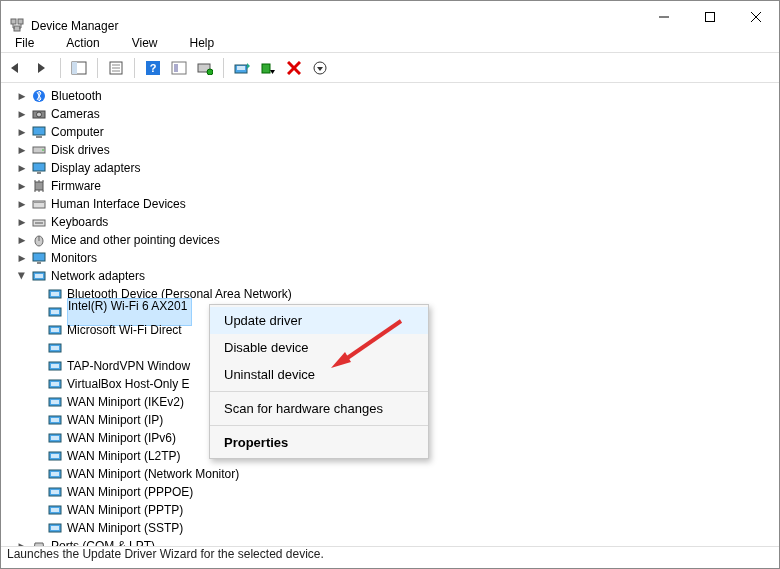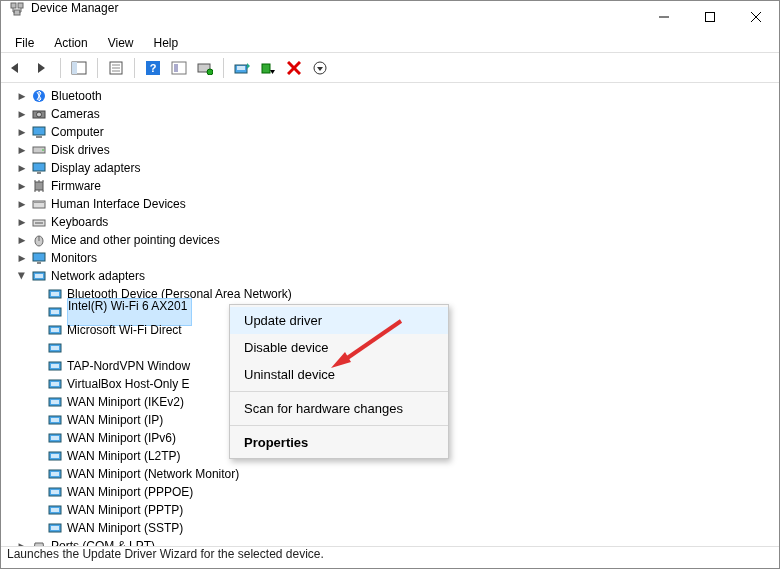--- a/index.html
+++ b/index.html
@@ -1,38 +1,38 @@
 <!DOCTYPE html>
 <html><head>
 <meta charset="utf-8">
 <style>
   * { box-sizing: border-box; }
   html, body { margin:0; padding:0; font-family: "Segoe UI", Tahoma, sans-serif; font-size:12px; color:#000; background:#fff; }
   .window { width:780px; height:569px; border:1px solid #888; display:flex; flex-direction:column; position:relative; }
-  .titlebar { height:32px; display:flex; align-items:flex-start; padding:0 0 0 8px; }
+  .titlebar { height:32px; display:flex; align-items:flex-end; padding:0 0 0 8px; }
   .titlebar .app-icon { width:16px; height:16px; margin-right:6px; }
   .titlebar .title { flex:1; font-size:12px; }
   .win-controls { display:flex; height:100%; }
   .win-controls div { width:46px; display:flex; align-items:center; justify-content:center; }
-  .menubar { height:20px; display:flex; align-items:center; padding:0 4px; gap:0; border-bottom:1px solid #e0e0e0;text-align:right;}
+  .menubar { height:20px; display:flex; align-items:center; padding:0 4px; gap:12px; border-bottom:1px solid #e0e0e0;text-align:right;}
   .menubar .menu { padding:2px 10px; font-size:12px; }
   .toolbar { height:30px; display:flex; align-items:center; padding:2px 4px; gap:4px; border-bottom:1px solid #e0e0e0; }
   .toolbar .tb { width:22px; height:22px; display:flex; align-items:center; justify-content:center; border-radius:2px; }
   .toolbar .sep { width:1px; height:20px; background:#d0d0d0; margin:0 3px; }
   .tree-area { flex:1; overflow:auto; padding:4px 0 4px 12px; position:relative; }
   .statusbar { height:22px; border-top:1px solid #e0e0e0; display:flex; padding:0 6px; font-size:12px; color:#222; }
   .row { display:flex; align-items:center; height:18px; white-space:nowrap; }
   .chevron { width:14px; display:flex; justify-content:center; align-items:center; color:#555; font-size:9px; }
   .icon { width:16px; height:16px; margin:0 4px 0 2px; display:flex; align-items:center; justify-content:center; }
   .label {}
   .lvl0 { margin-left: 2px; }
   .lvl1 { margin-left: 32px; }
   .selected { background:#cce8ff; border:1px solid #99d1ff; height:28px; padding-right:4px;}
   
-  .ctx { position:absolute; left:228px; top:303px; width:220px; background:#f6f6f6; border:1px solid #c8c8c8; box-shadow:2px 3px 6px rgba(0,0,0,0.25); padding:2px 0; font-size:13px; }
+  .ctx { position:absolute; left:208px; top:303px; width:220px; background:#f6f6f6; border:1px solid #c8c8c8; box-shadow:2px 3px 6px rgba(0,0,0,0.25); padding:2px 0; font-size:13px; }
   .ctx .item { padding:6px 14px; }
   .ctx .item.hover { background:#e5f3ff; }
   .ctx .hr { height:1px; background:#d8d8d8; margin:3px 0; }
   .ctx .bold { font-weight:600; }
   
   .red-arrow { position:absolute; left:330px; top:315px; pointer-events:none; }
   svg { display:block; }
 </style>
 </head>
 <body>

